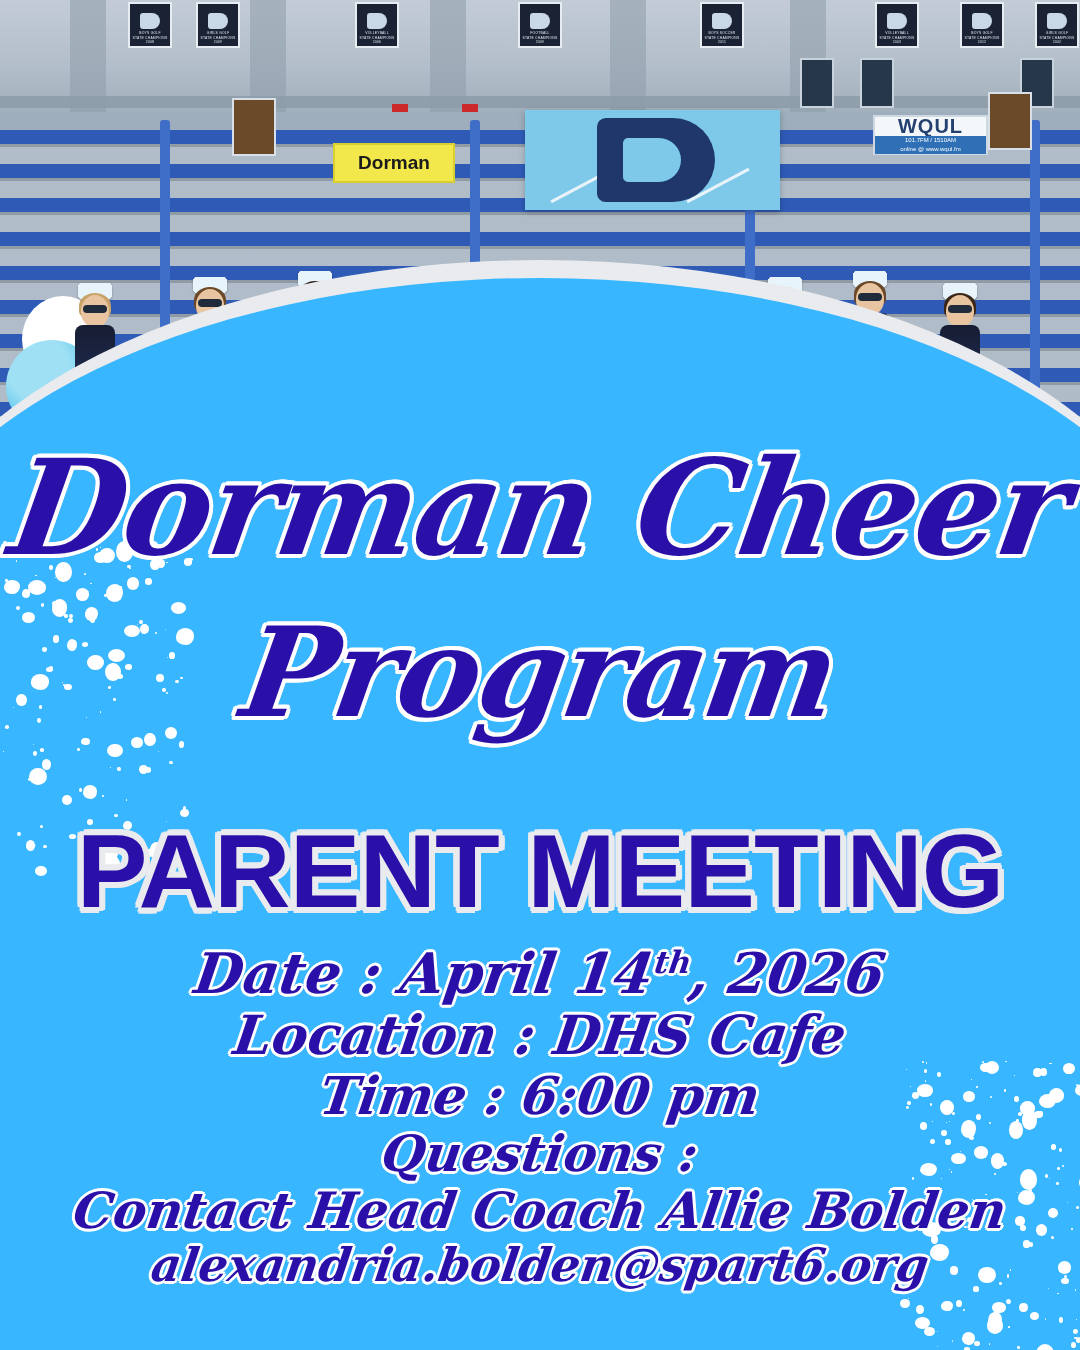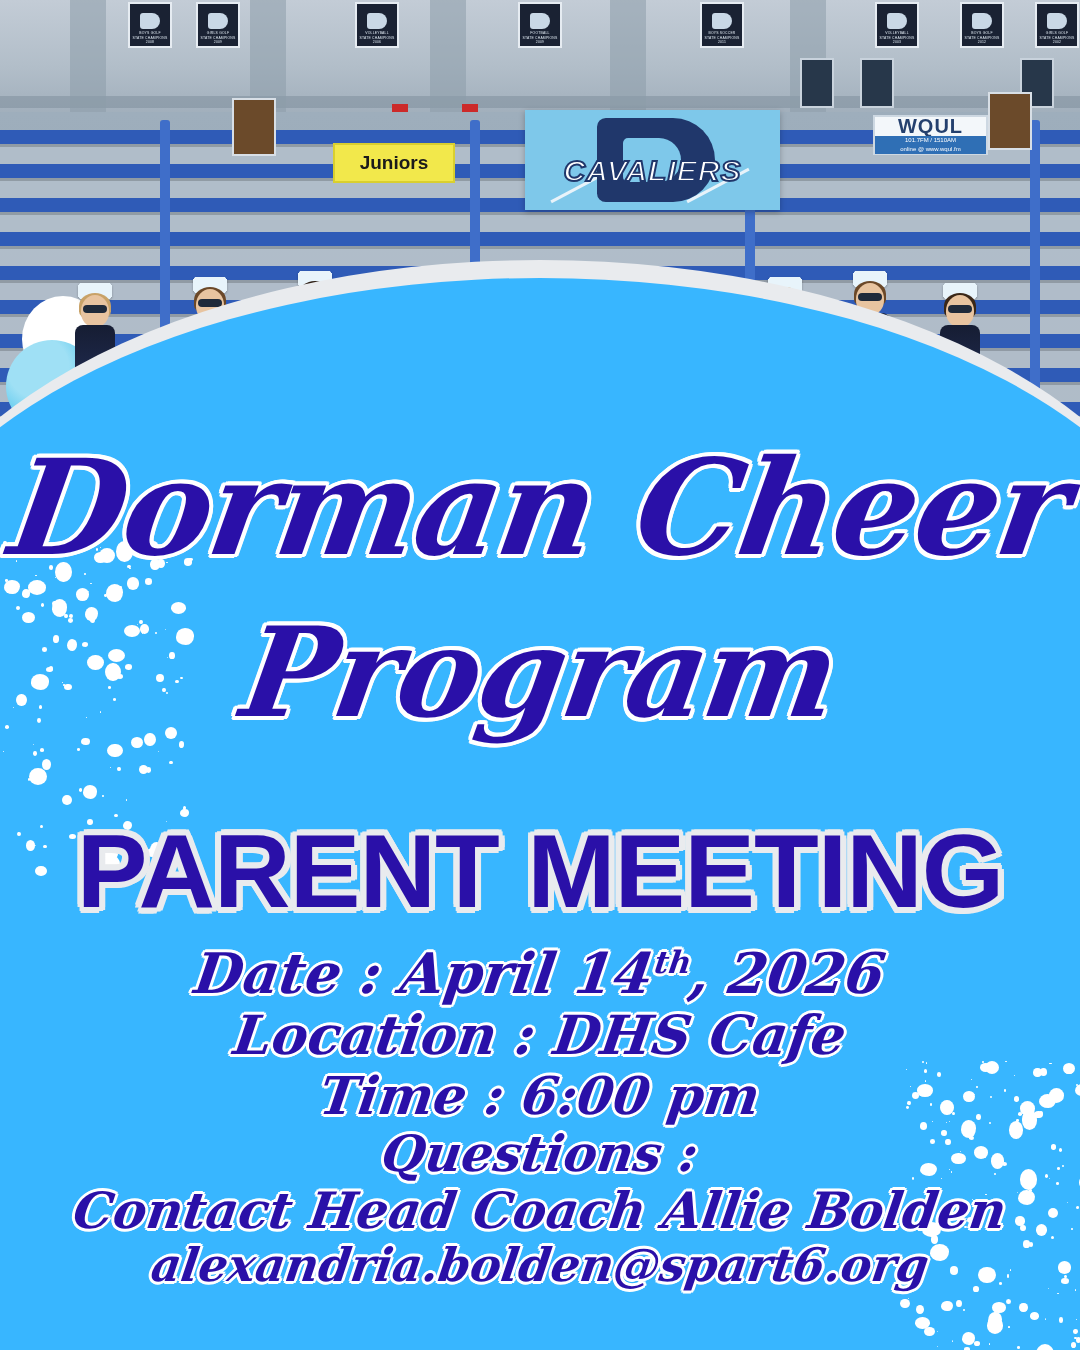--- a/index.html
+++ b/index.html
@@ -237,25 +237,24 @@
 
     <div class="door" style="left:232px;top:98px"></div>
     <div class="door" style="left:988px;top:92px"></div>
     <div class="exit" style="left:392px;top:104px"></div>
     <div class="exit" style="left:462px;top:104px"></div>
 
     <div class="cav">
       <div class="sword" style="left:22px;top:74px"></div>
       <div class="sword" style="left:158px;top:74px"></div>
       <div class="bigd"></div>
-      <div class="word">CAVALIERS</div>
     </div>
 
     <div class="jun">
-      <span>Juniors</span>
+      <span>Dorman</span>
     </div>
 
     <div class="wq">
       <div class="n">WQUL</div>
       <div class="f">101.7FM / 1510AM</div>
       <div class="f">online @ www.wqul.fm</div>
     </div>
 
     <div class="floor"></div>
     <div class="floorline"></div>

